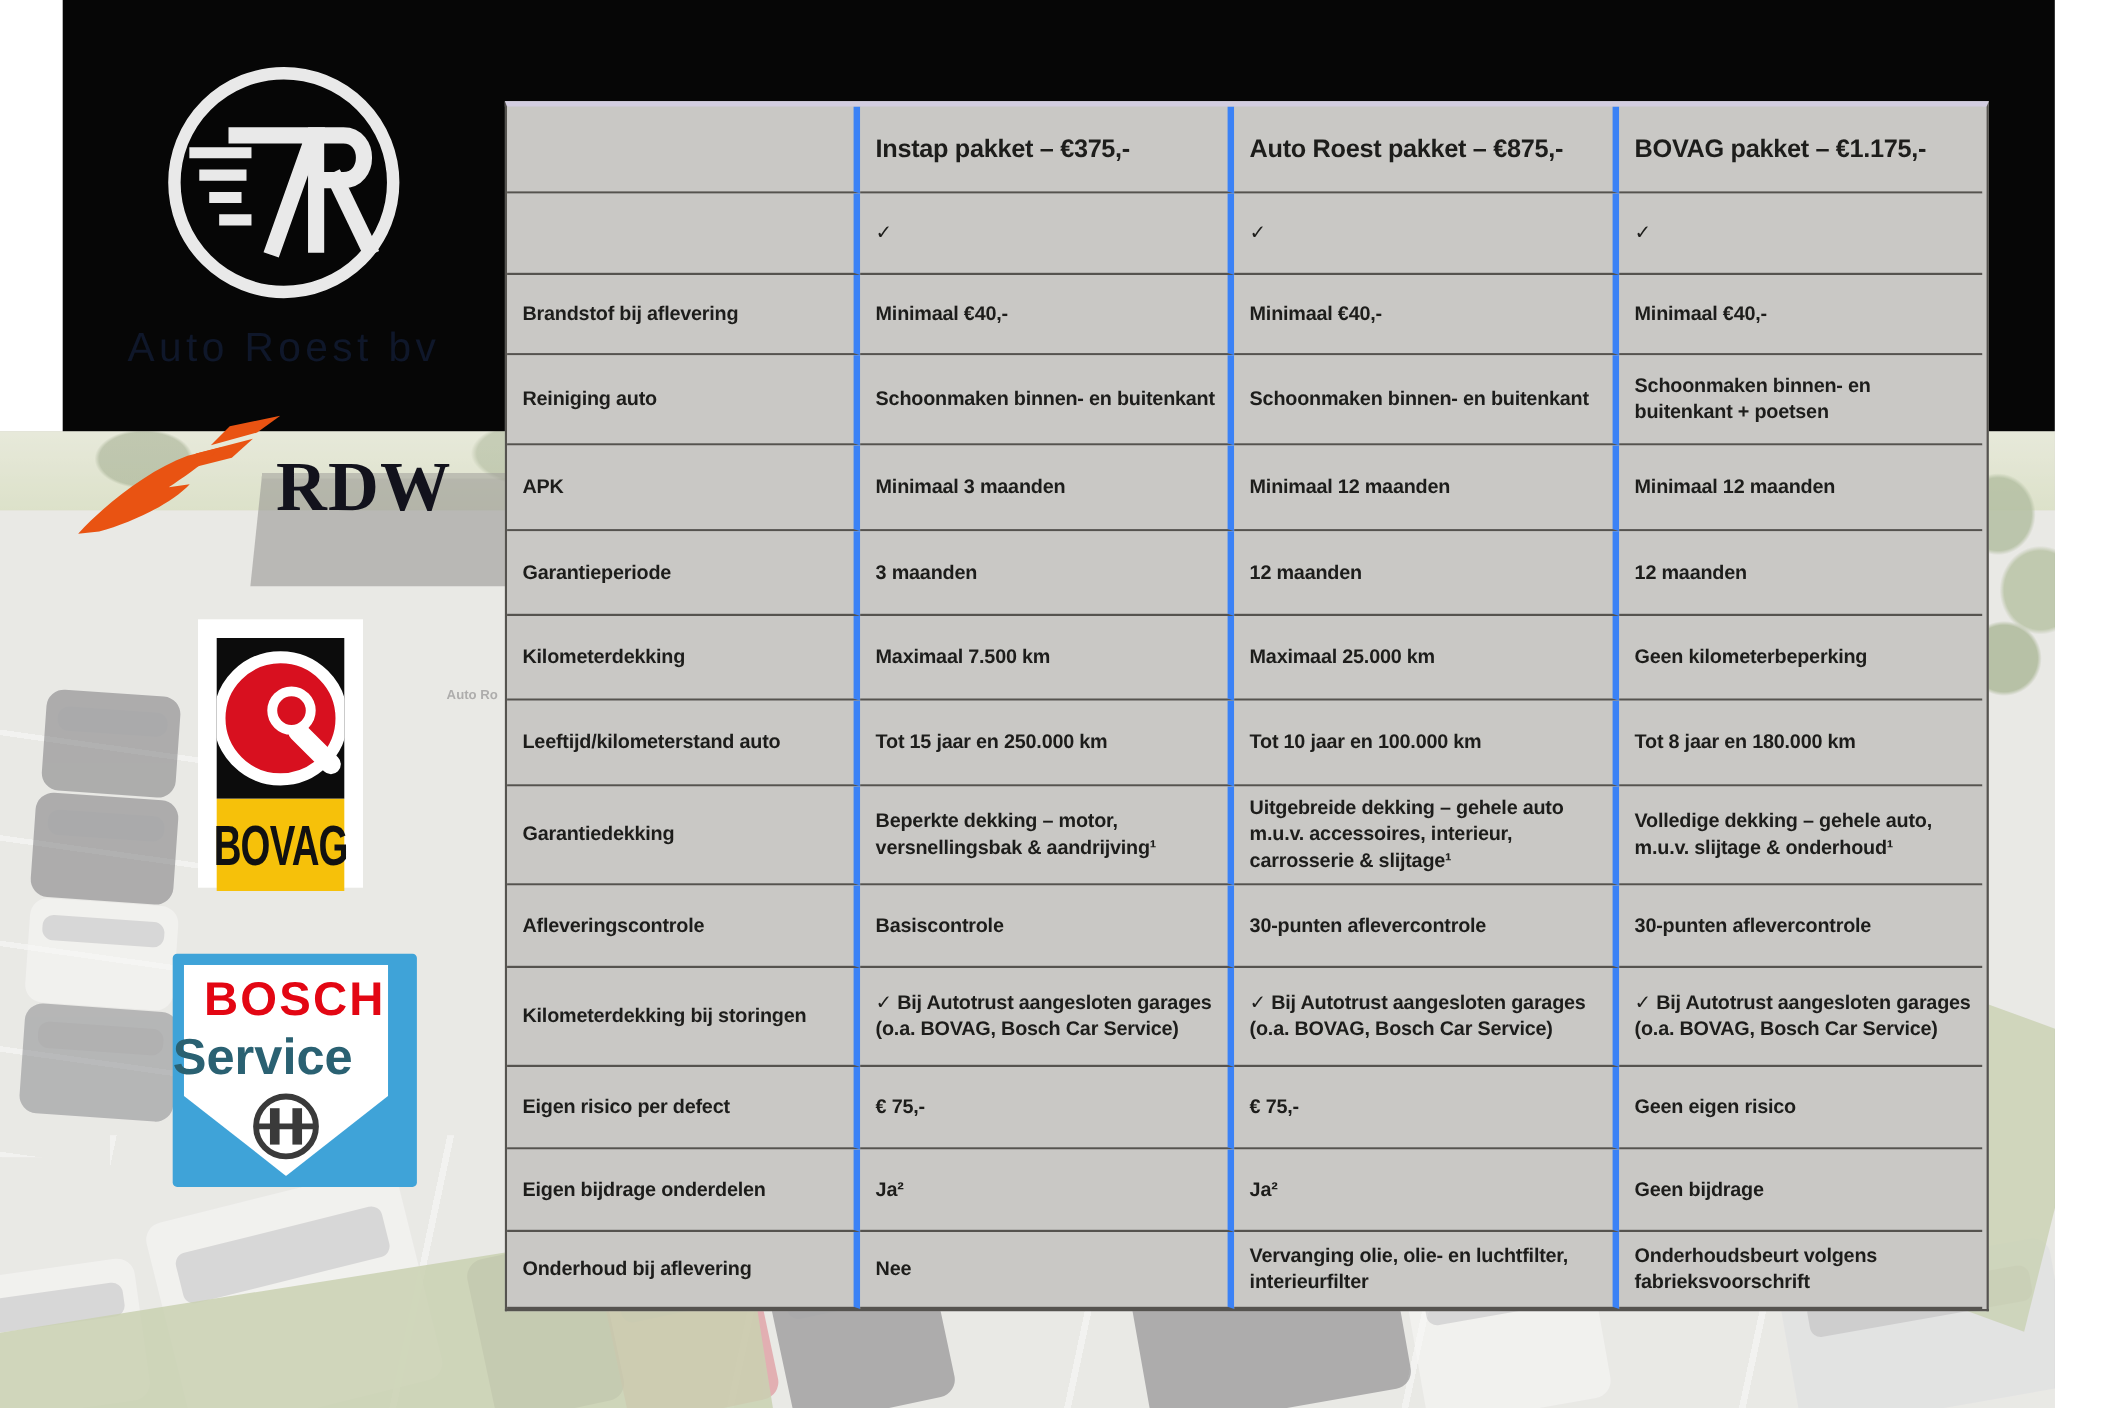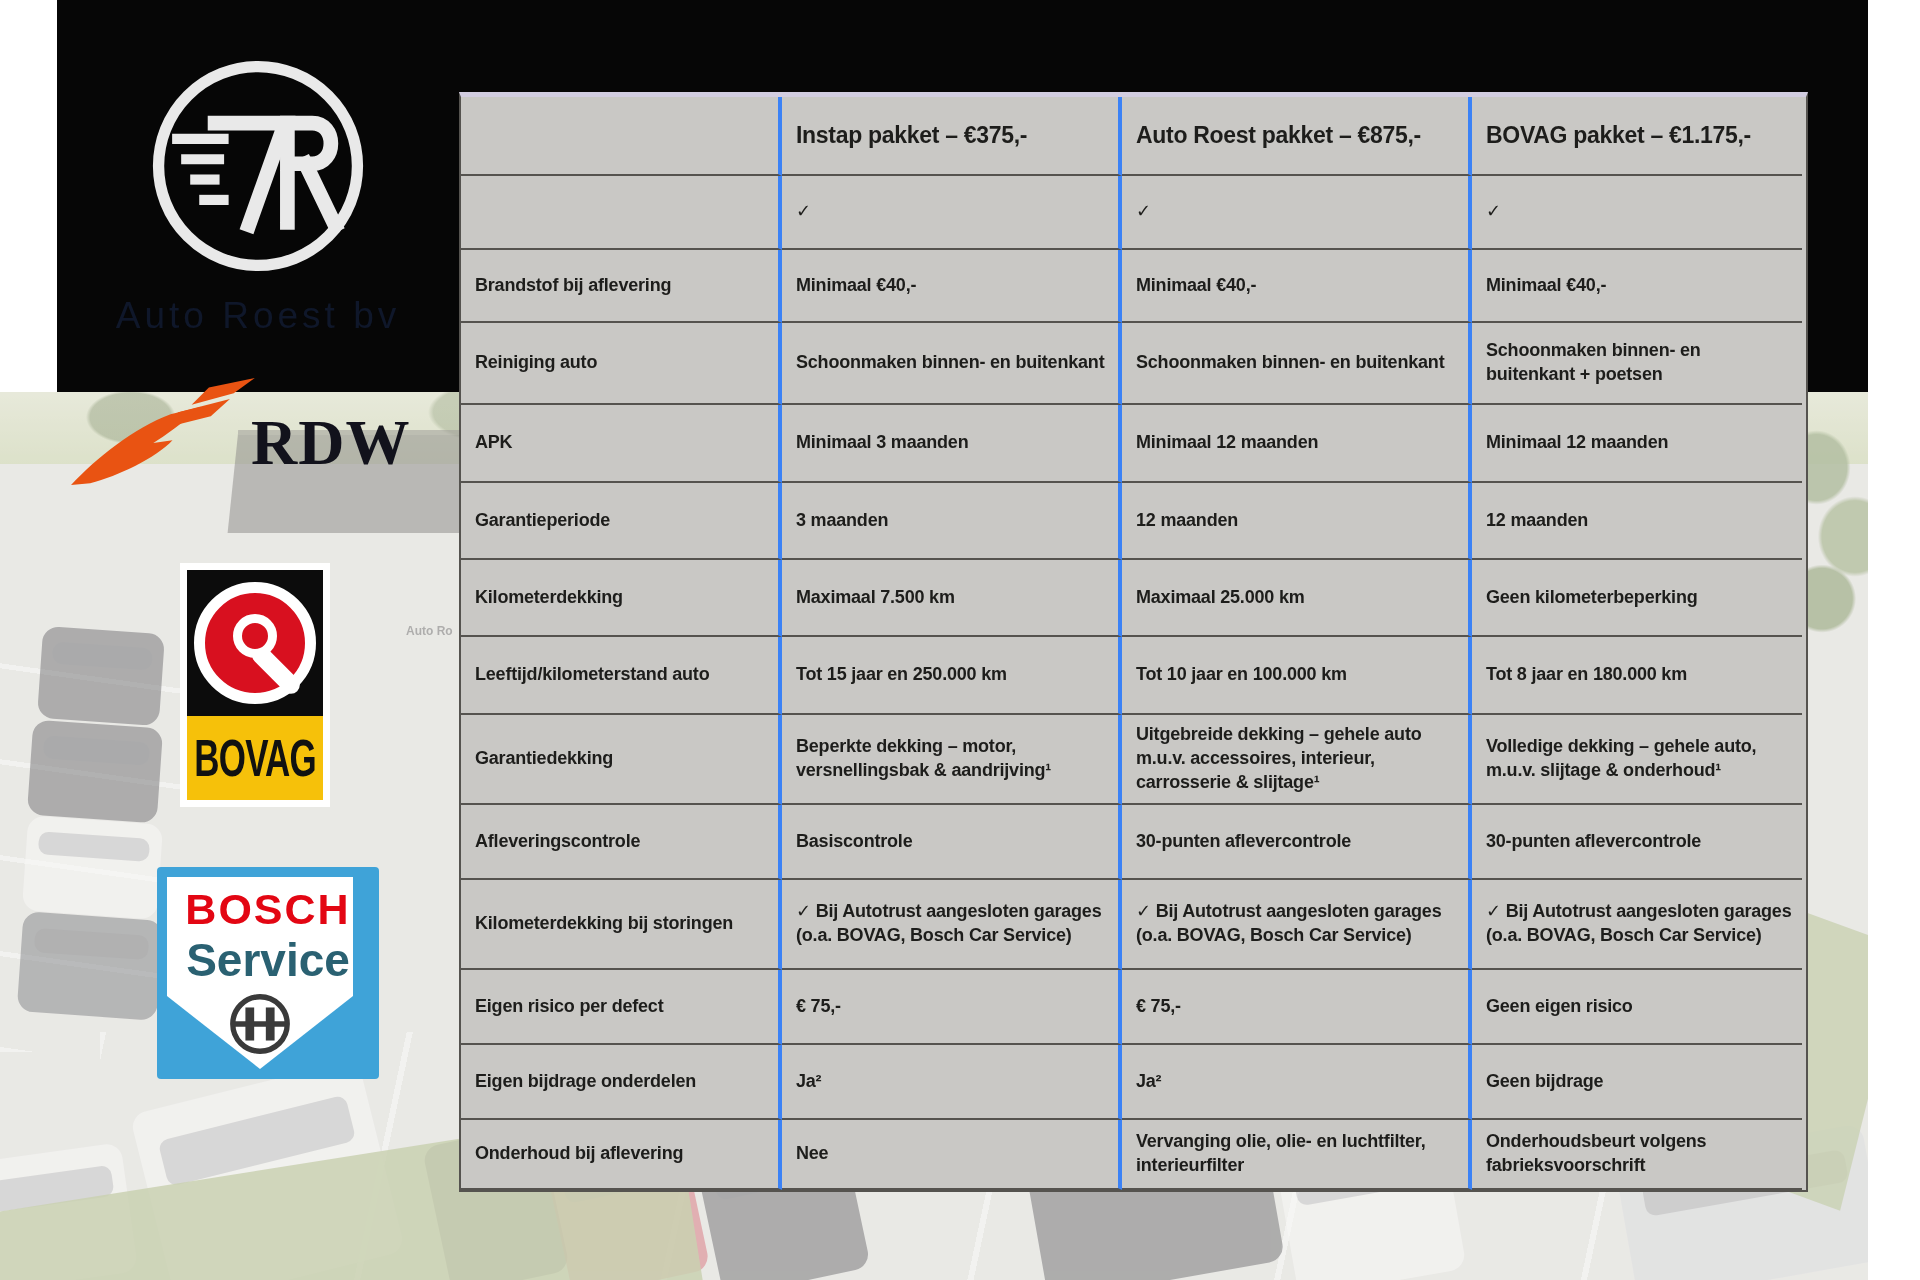--- a/index.html
+++ b/index.html
@@ -49,47 +49,47 @@
   .brand-name{margin-top:16px;font-size:37px;font-weight:400;color:#0f172a;letter-spacing:4px;white-space:nowrap;}
 
   
   .rdw{position:absolute;left:63px;top:376px;width:332px;height:136px;z-index:2;}
   .rdw svg{position:absolute;left:0;top:0;}
   .rdw-text{position:absolute;left:188px;top:30px;font-family:"Liberation Serif","DejaVu Serif",serif;
             font-weight:700;font-size:64px;color:#12121c;letter-spacing:1px;}
 
   
   .bovag{position:absolute;left:180px;top:563px;width:150px;height:244px;background:#ffffff;
-         box-sizing:border-box;padding:7px;z-index:2;}
+         box-sizing:border-box;padding:17px;z-index:2;}
   .bovag-top{position:relative;width:100%;height:146px;background:#0c0c0c;overflow:hidden;}
   .bovag-ring{position:absolute;left:50%;top:50%;transform:translate(-50%,-50%);width:100px;height:100px;
               border-radius:50%;border:11px solid #fff;background:#d8101f;}
   .bovag-handle{position:absolute;left:80px;top:70px;width:18px;height:60px;background:#fff;border-radius:9px;
                 transform:rotate(-45deg);}
   .bovag-hub{position:absolute;left:46px;top:44px;width:26px;height:26px;border:9px solid #fff;border-radius:50%;
              background:#d8101f;}
   .bovag-bottom{width:100%;height:84px;background:#f6c10a;display:flex;align-items:center;justify-content:center;}
   .bovag-word{font-size:46px;font-weight:700;color:#111;transform:scaleX(.76) scaleY(1.12);letter-spacing:-1px;}
 
   
   .bosch{position:absolute;left:157px;top:867px;width:222px;height:212px;background:#3fa3d8;border-radius:4px;z-index:2;}
   .bosch-shield{position:absolute;left:10px;top:10px;width:186px;height:192px;background:#fff;
                 clip-path:polygon(0 0,100% 0,100% 62%,50% 100%,0 62%);}
   .bosch-word{position:absolute;left:0;top:18px;width:100%;text-align:center;font-size:43px;font-weight:700;
               color:#e30613;letter-spacing:2px;}
-  .bosch-service{position:absolute;left:0;top:66px;width:100%;text-align:center;font-size:46px;font-weight:700;
+  .bosch-service{position:absolute;left:0;top:66px;width:100%;text-align:left;font-size:46px;font-weight:700;
                  color:#2a6172;}
   .bosch-armature{position:absolute;left:68px;top:122px;}
 
   
   .pkg-table{position:absolute;left:459px;top:92px;width:1345px;z-index:3;display:grid;
              grid-template-columns:321px 340px 350px 330px;
              grid-template-rows:79px 74px 73px 82px 78px 77px 77px 78px 90px 75px 90px 75px 75px 70px;
              border:2px solid #55534f;border-top:5px solid #d2cde0;background:#c9c8c5;}
-  .cell{box-sizing:border-box;background:#c9c8c5;border-right:4px solid #3b82f6;border-bottom:2px solid #55534f;
+  .cell{box-sizing:border-box;background:#c9c8c5;border-right:6px solid #3b82f6;border-bottom:2px solid #55534f;
         display:flex;align-items:center;padding:6px 10px 6px 14px;color:#1d1d1b;font-weight:700;
         font-size:18px;line-height:1.32;letter-spacing:-.2px;}
   .cell:nth-child(4n){border-right:none;}
   .cell.head{font-size:23px;letter-spacing:-.3px;}
 </style>
 </head>
 <body>
 
 <div class="stage">
 

